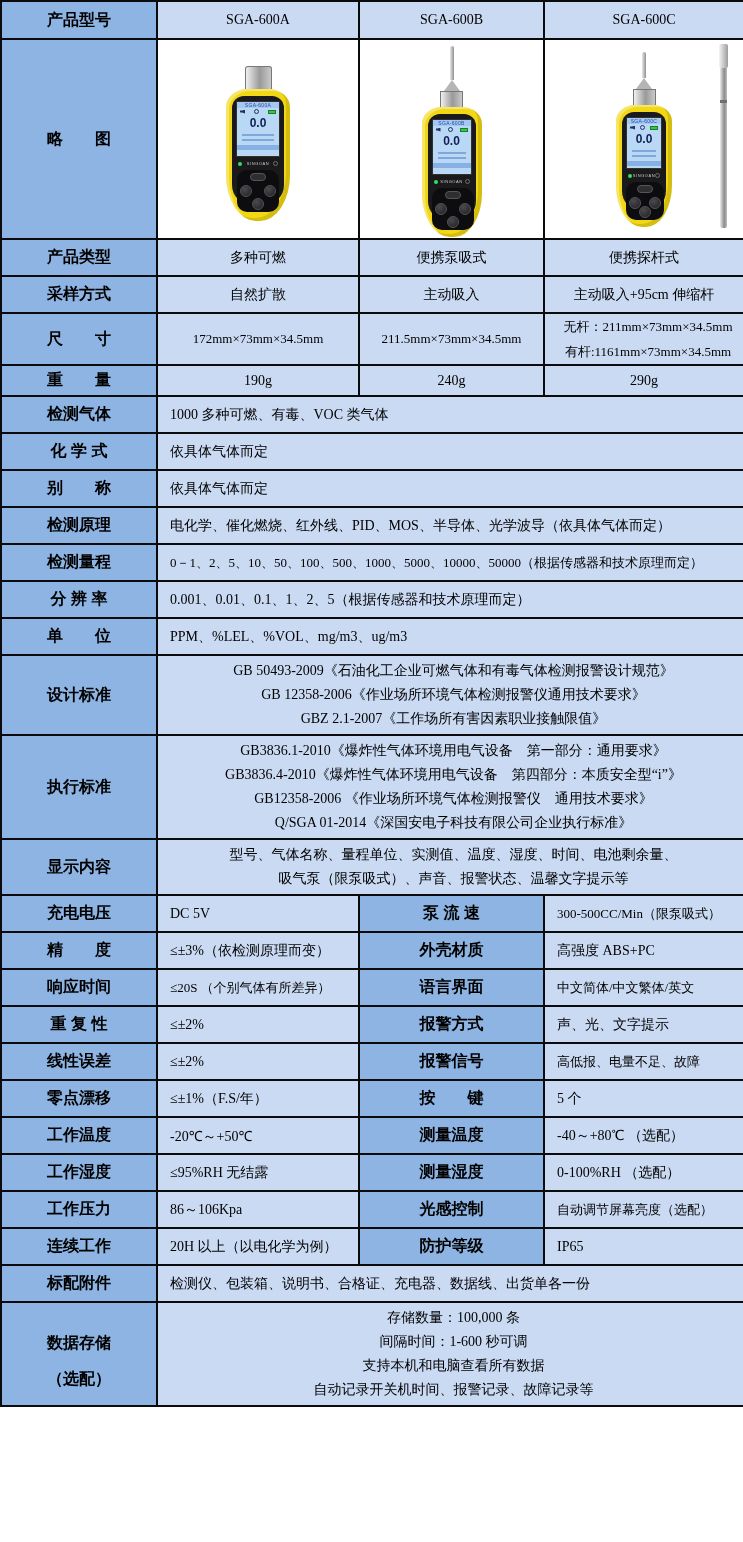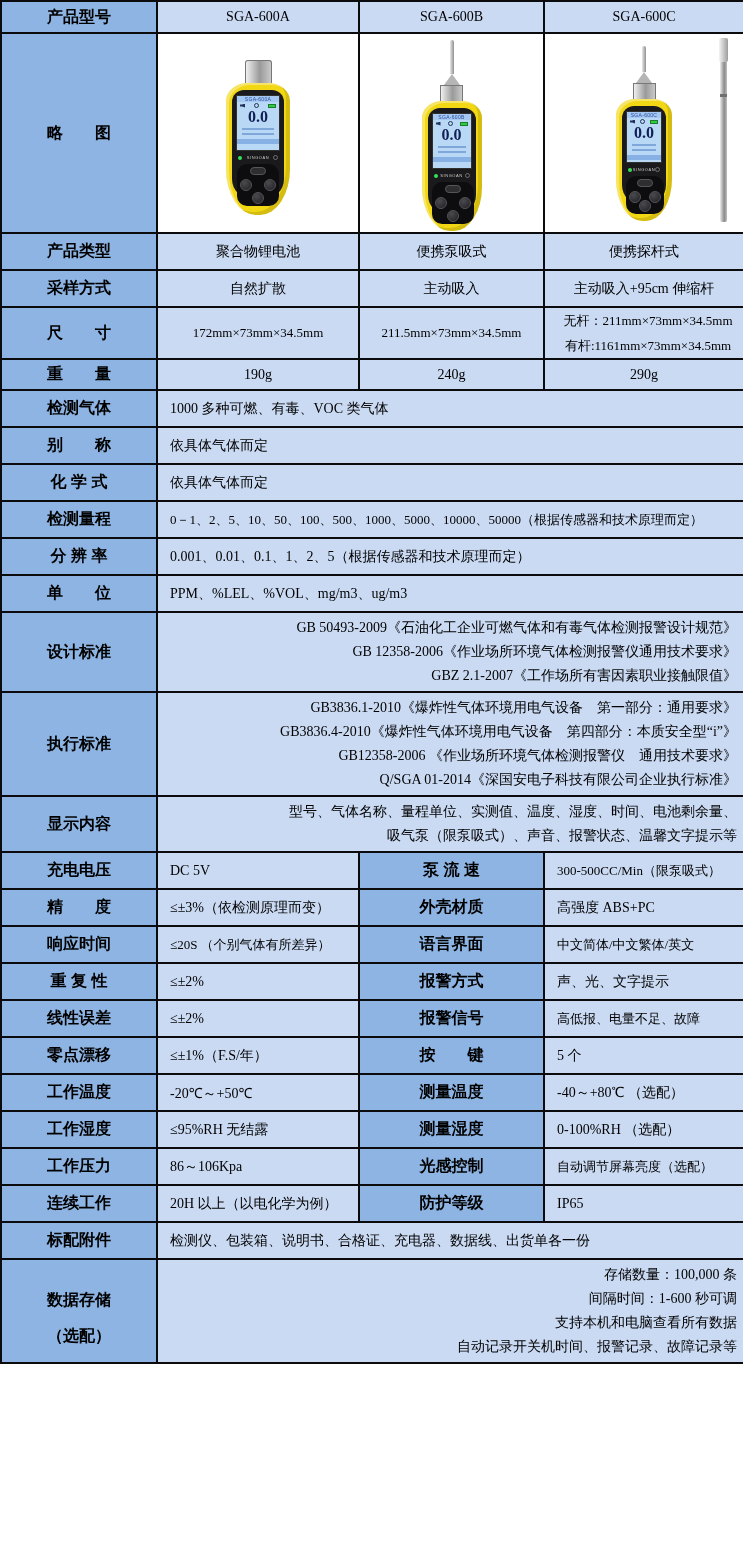--- a/index.html
+++ b/index.html
@@ -16,27 +16,27 @@
   html,body{margin:0;padding:0;}
   body{width:743px;background:#fff;color:#000;font-family:"Liberation Sans",sans-serif;}
   table{width:743px;border-collapse:collapse;table-layout:fixed;}
   td,th{border:2px solid var(--border);padding:0;overflow:hidden;vertical-align:middle;}
   .lbl{background:var(--label_bg);font-weight:700;font-size:16px;text-align:center;font-family:"Liberation Sans",sans-serif;}
   .val{background:var(--value_bg);font-size:14px;text-align:center;font-family:"Liberation Serif","Liberation Sans",serif;}
   .val.left{text-align:left;padding:3px 8px 2px 12px;}
   .nowrap{white-space:nowrap;}
   .fs13{font-size:13px;}
   .mlines{padding:3px 6px 3px 12px;}
-  .mlines div{line-height:24px;white-space:nowrap;text-align:right;}
+  .mlines div{line-height:24px;white-space:nowrap;text-align:center;}
   .sizec div{line-height:25px;white-space:nowrap;font-size:13px;text-align:center;}
   .sizec{padding-left:8px;}
   .lbl2 div{line-height:22px;margin-top:14px;}
 
   
-  .r-head{height:32px;} .r-photo{height:200px;} .r37{height:37px;}
+  .r-head{height:38px;} .r-photo{height:200px;} .r37{height:37px;}
   .r-size{height:40px;margin-top:16px;} .r-wt{height:31px;}
   .r-design{height:80px;} .r-exec{height:98px;} .r-disp{height:49px;}
   .r-store{height:100px;}
 
   
   .photo{background:var(--photo_bg);vertical-align:top;}
   .photo-wrap{position:relative;height:196px;display:flex;justify-content:center;align-items:flex-start;}
   .device{display:flex;flex-direction:column;align-items:center;}
   .va{padding-top:26px;} .vb{padding-top:6px;} .vc{padding-top:12px;}
   .probe{width:4px;background:linear-gradient(90deg,#e8e8e8,#909090);border-radius:2px 2px 0 0;}
@@ -50,21 +50,21 @@
   .vb .dev-body{width:60px;height:130px;border-radius:20px 20px 28px 28px/17px 17px 44px 44px;}
   .vc .dev-body{width:56px;height:122px;border-radius:19px 19px 26px 26px/16px 16px 42px 42px;}
   .panel{position:absolute;left:6px;right:6px;top:7px;bottom:16px;background:var(--panel_black);border-radius:12px 12px 20px 20px;padding:5px 4px 0;}
   .lcd{background:var(--screen_bg);border:1px solid #30302f;height:56px;}
   .vc .lcd{height:52px;}
   .lcd-model{font-size:5px;line-height:6px;color:#2b4a9e;background:#a4c8f1;text-align:center;letter-spacing:.3px;overflow:hidden;white-space:nowrap;}
   .lcd-icons{display:flex;justify-content:space-between;align-items:center;height:7px;padding:0 3px;}
   .ic-sp{width:5px;height:4px;background:#22325c;clip-path:polygon(0 25%,40% 25%,100% 0,100% 100%,40% 75%,0 75%);}
   .ic-fan{width:5px;height:5px;border-radius:50%;border:1px solid #22325c;}
   .ic-bat{width:8px;height:4px;background:var(--battery_green);border:1px solid #1d7a2c;}
-  .lcd-val{font-size:16px;font-weight:700;color:#101f55;text-align:center;line-height:16px;font-family:Liberation Serif, serif;}
+  .lcd-val{font-size:12px;font-weight:700;color:#101f55;text-align:center;line-height:16px;font-family:Liberation Sans, sans-serif;}
   .tline{height:2px;background:#7fa7d9;margin:3px 5px 0;}
   .lcd-date{height:5px;background:#87b1e4;margin-top:4px;}
   .brand-row{position:relative;height:8px;margin-top:3px;display:flex;align-items:center;justify-content:center;}
   .led{position:absolute;left:2px;top:2px;width:4px;height:4px;border-radius:50%;background:#35e05a;}
   .pwr{position:absolute;right:2px;top:1px;width:5px;height:5px;border-radius:50%;border:1px solid #6f6f6f;}
   .brand{color:#c9c9c9;font-size:4px;letter-spacing:.6px;line-height:6px;}
   .btns{position:relative;width:42px;height:42px;margin:2px auto 0;background:#0d0d0f;border-radius:10px;}
   .vc .btns{width:38px;height:38px;}
   .menu-btn{position:absolute;top:3px;left:50%;transform:translateX(-50%);width:16px;height:8px;border-radius:5px;background:#2e2e31;border:1px solid #55555a;}
   .key{position:absolute;width:12px;height:12px;border-radius:50%;background:radial-gradient(circle at 35% 30%,#4a4a4f,#1f1f22);border:1px solid #515157;}
@@ -201,21 +201,21 @@
         <div class="rod">
           <div class="rod-tip"></div>
           <div class="rod-band"></div>
         </div>
       </div>
     </td>
   </tr>
 
   <tr class="r37">
     <td class="lbl">产品类型</td>
-    <td class="val">聚合物锂电池</td>
+    <td class="val">多种可燃</td>
     <td class="val">便携泵吸式</td>
     <td class="val">便携探杆式</td>
   </tr>
   <tr class="r37">
     <td class="lbl">采样方式</td>
     <td class="val">自然扩散</td>
     <td class="val">主动吸入</td>
     <td class="val nowrap">主动吸入+95cm 伸缩杆</td>
   </tr>
   <tr class="r-size">
@@ -232,26 +232,30 @@
     <td class="val">190g</td>
     <td class="val">240g</td>
     <td class="val">290g</td>
   </tr>
 
   <tr class="r37">
     <td class="lbl">检测气体</td>
     <td class="val left nowrap" colspan="3">1000 多种可燃、有毒、VOC 类气体</td>
   </tr>
   <tr class="r37">
+    <td class="lbl">化 学 式</td>
+    <td class="val left nowrap" colspan="3">依具体气体而定</td>
+  </tr>
+  <tr class="r37">
     <td class="lbl">别　　称</td>
     <td class="val left nowrap" colspan="3">依具体气体而定</td>
   </tr>
   <tr class="r37">
-    <td class="lbl">化 学 式</td>
-    <td class="val left nowrap" colspan="3">依具体气体而定</td>
+    <td class="lbl">检测原理</td>
+    <td class="val left nowrap" colspan="3">电化学、催化燃烧、红外线、PID、MOS、半导体、光学波导（依具体气体而定）</td>
   </tr>
   <tr class="r37">
     <td class="lbl">检测量程</td>
     <td class="val left nowrap fs13" colspan="3">0－1、2、5、10、50、100、500、1000、5000、10000、50000（根据传感器和技术原理而定）</td>
   </tr>
   <tr class="r37">
     <td class="lbl">分 辨 率</td>
     <td class="val left nowrap" colspan="3">0.001、0.01、0.1、1、2、5（根据传感器和技术原理而定）</td>
   </tr>
   <tr class="r37">

